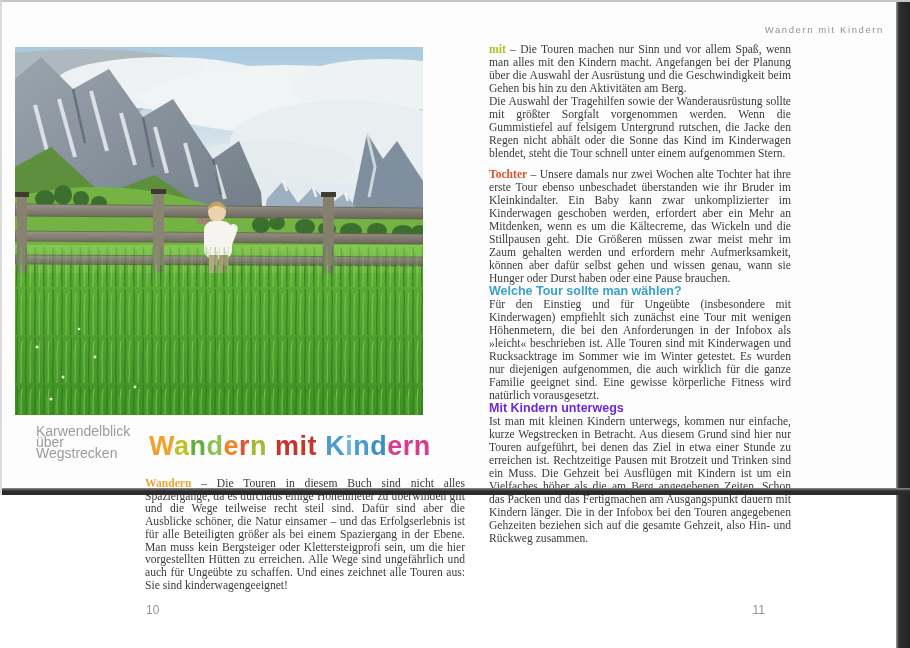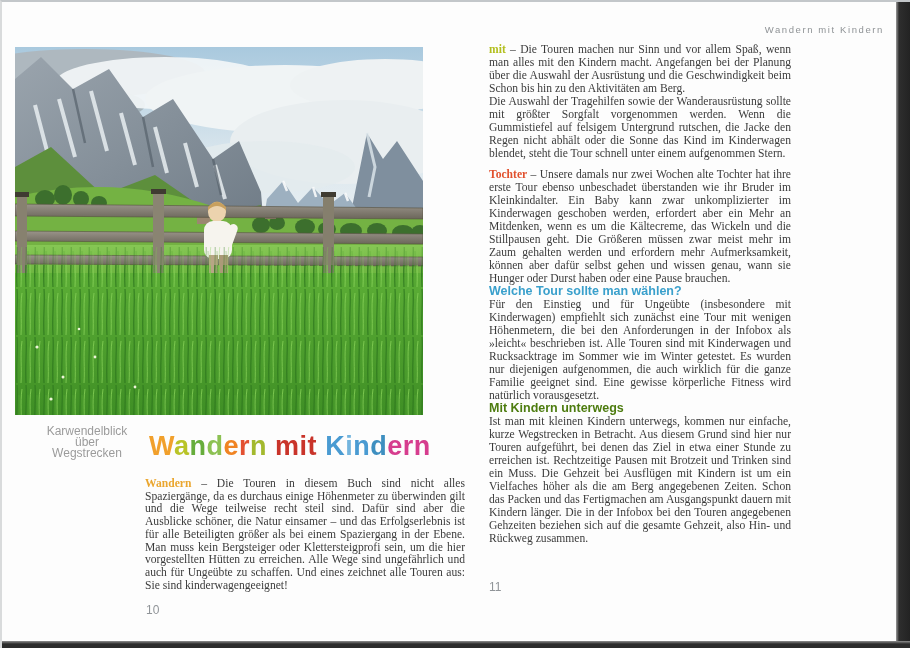--- a/index.html
+++ b/index.html
@@ -1,39 +1,39 @@
 <!DOCTYPE html>
 <html><head>
 <meta charset="utf-8">
 <style>
   html,body{margin:0;padding:0;width:910px;height:648px;overflow:hidden;background:#ffffff;}
-  .scan{position:relative;width:910px;height:648px;background:#fdfdfd;
+  .scan{position:relative;width:910px;height:495px;background:#fdfdfd;
         border-top:2px solid #c3c7ca;border-left:2px solid #d9dbdc;box-sizing:border-box;
         font-family:"Liberation Serif", serif;color:#3b3b3b;}
   .edge-right{position:absolute;top:0;right:0;width:14px;height:648px;
         background:linear-gradient(to right,#9a9a9a 0,#2e2e2e 3px,#232323 100%);}
   .edge-bottom{position:absolute;left:0;bottom:0;width:910px;height:7px;
         background:linear-gradient(to bottom,#8f8f8f 0,#2b2b2b 3px);}
   .running-header{position:absolute;top:22px;right:26px;font-family:"Liberation Sans",sans-serif;
         font-size:9.5px;letter-spacing:1.6px;color:#8f9396;}
   
   .photo{position:absolute;left:13px;top:45px;width:408px;height:368px;margin:0;overflow:hidden;}
   .photo svg{display:block;}
-  .caption{position:absolute;left:34px;top:424px;width:102px;text-align:center;
-        font-family:"Liberation Sans",sans-serif;font-size:12px;line-height:11px;color:#9b9b9b;}
+  .caption{position:absolute;left:34px;top:424px;width:102px;text-align:left;
+        font-family:"Liberation Sans",sans-serif;font-size:14px;line-height:11px;color:#9b9b9b;}
   .title{position:absolute;left:147px;top:429px;margin:0;
         font-family:"Liberation Sans",sans-serif;font-weight:bold;font-size:27px;
         letter-spacing:0.5px;white-space:nowrap;}
   .left-body{position:absolute;left:143px;top:476px;width:320px;
         font-size:11.6px;line-height:12.7px;text-align:justify;}
   .left-body p,.right-col p{margin:0;}
   .kw{font-weight:bold;}
   .pagenum{position:absolute;font-family:"Liberation Sans",sans-serif;font-size:12px;color:#909498;}
   .pagenum-left{left:144px;top:601px;}
-  .pagenum-right{left:487px;top:578px;width:276px;text-align:left;}
+  .pagenum-right{left:487px;top:601px;width:276px;text-align:right;}
   
   .right-col{position:absolute;left:487px;top:41px;width:302px;
         font-size:11.6px;line-height:13px;text-align:justify;}
   .right-col .gap{margin-top:8px;}
   .subhead{font-family:Liberation Sans, sans-serif;font-weight:bold;font-size:12.5px;
         margin:8px 0 3px 0;text-align:left;}
 </style>
 </head>
 <body>
 
@@ -172,33 +172,33 @@
       </p>
     </div>
 
     <div class="pagenum pagenum-left">10</div>
   </div>
 
   <div>
     <div class="right-col">
       <p>
         <b class="kw" style="color: rgb(179, 191, 31);">mit</b>
-        <span>– Die Touren machen nur Sinn und vor allem Spaß, wenn man alles mit den Kindern macht. Angefangen bei der Planung über die Auswahl der Ausrüstung und die Geschwindigkeit beim Schon bis hin zu den Aktivitäten am Berg.</span>
+        <span>– Die Touren machen nur Sinn und vor allem Spaß, wenn man alles mit den Kindern macht. Angefangen bei der Planung über die Auswahl der Ausrüstung und die Geschwindigkeit beim Gehen bis hin zu den Aktivitäten am Berg.</span>
       </p>
       <p>Die Auswahl der Tragehilfen sowie der Wanderausrüstung sollte mit größter Sorgfalt vorgenommen werden. Wenn die Gummistiefel auf felsigem Untergrund rutschen, die Jacke den Regen nicht abhält oder die Sonne das Kind im Kinderwagen blendet, steht die Tour schnell unter einem aufgenommen Stern.</p>
 
       <p class="gap">
         <b class="kw" style="color: rgb(225, 80, 45);">Tochter</b>
         <span>– Unsere damals nur zwei Wochen alte Tochter hat ihre erste Tour ebenso unbeschadet überstanden wie ihr Bruder im Kleinkindalter. Ein Baby kann zwar unkomplizierter im Kinderwagen geschoben werden, erfordert aber ein Mehr an Mitdenken, wenn es um die Kältecreme, das Wickeln und die Stillpausen geht. Die Größeren müssen zwar meist mehr im Zaum gehalten werden und erfordern mehr Aufmerksamkeit, können aber dafür selbst gehen und wissen genau, wann sie Hunger oder Durst haben oder eine Pause brauchen.</span>
       </p>
 
       <p class="subhead" style="color: rgb(58, 160, 204);">Welche Tour sollte man wählen?</p>
       <p>Für den Einstieg und für Ungeübte (insbesondere mit Kinderwagen) empfiehlt sich zunächst eine Tour mit wenigen Höhenmetern, die bei den Anforderungen in der Infobox als »leicht« beschrieben ist. Alle Touren sind mit Kinderwagen und Rucksacktrage im Sommer wie im Winter getestet. Es wurden nur diejenigen aufgenommen, die auch wirklich für die ganze Familie geeignet sind. Eine gewisse körperliche Fitness wird natürlich vorausgesetzt.</p>
 
-      <p class="subhead" style="color: #4d7c0f;">Mit Kindern unterwegs</p>
+      <p class="subhead" style="color: #6d28d9;">Mit Kindern unterwegs</p>
       <p>Ist man mit kleinen Kindern unterwegs, kommen nur einfache, kurze Wegstrecken in Betracht. Aus diesem Grund sind hier nur Touren aufgeführt, bei denen das Ziel in etwa einer Stunde zu erreichen ist. Rechtzeitige Pausen mit Brotzeit und Trinken sind ein Muss. Die Gehzeit bei Ausflügen mit Kindern ist um ein Vielfaches höher als die am Berg angegebenen Zeiten. Schon das Packen und das Fertigmachen am Ausgangspunkt dauern mit Kindern länger. Die in der Infobox bei den Touren angegebenen Gehzeiten beziehen sich auf die gesamte Gehzeit, also Hin- und Rückweg zusammen.</p>
     </div>
 
     <div class="pagenum pagenum-right">11</div>
   </div>
 
   <div class="edge-right"></div>
   <div class="edge-bottom"></div>
 </div>
 

